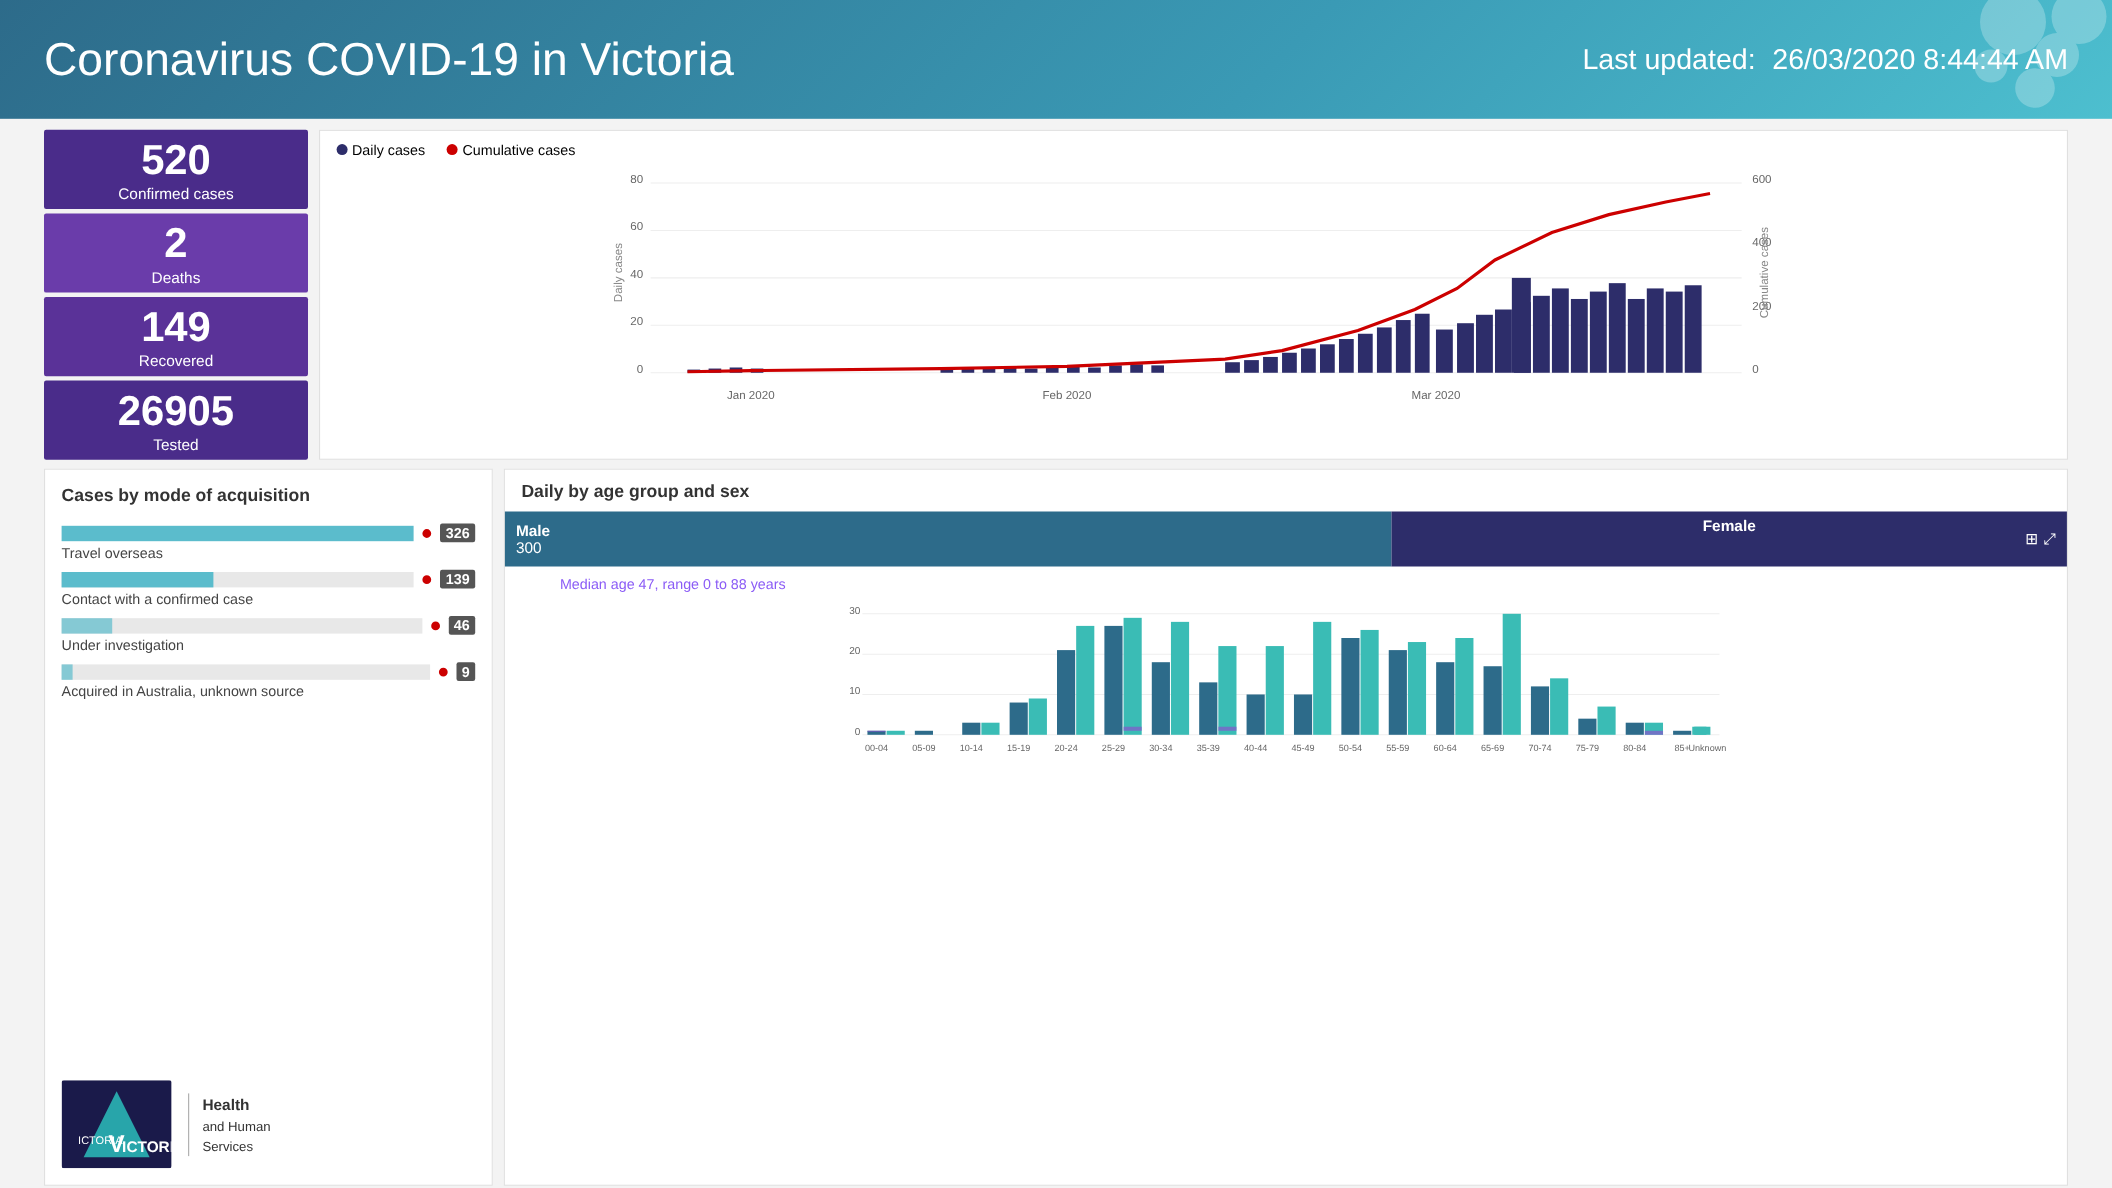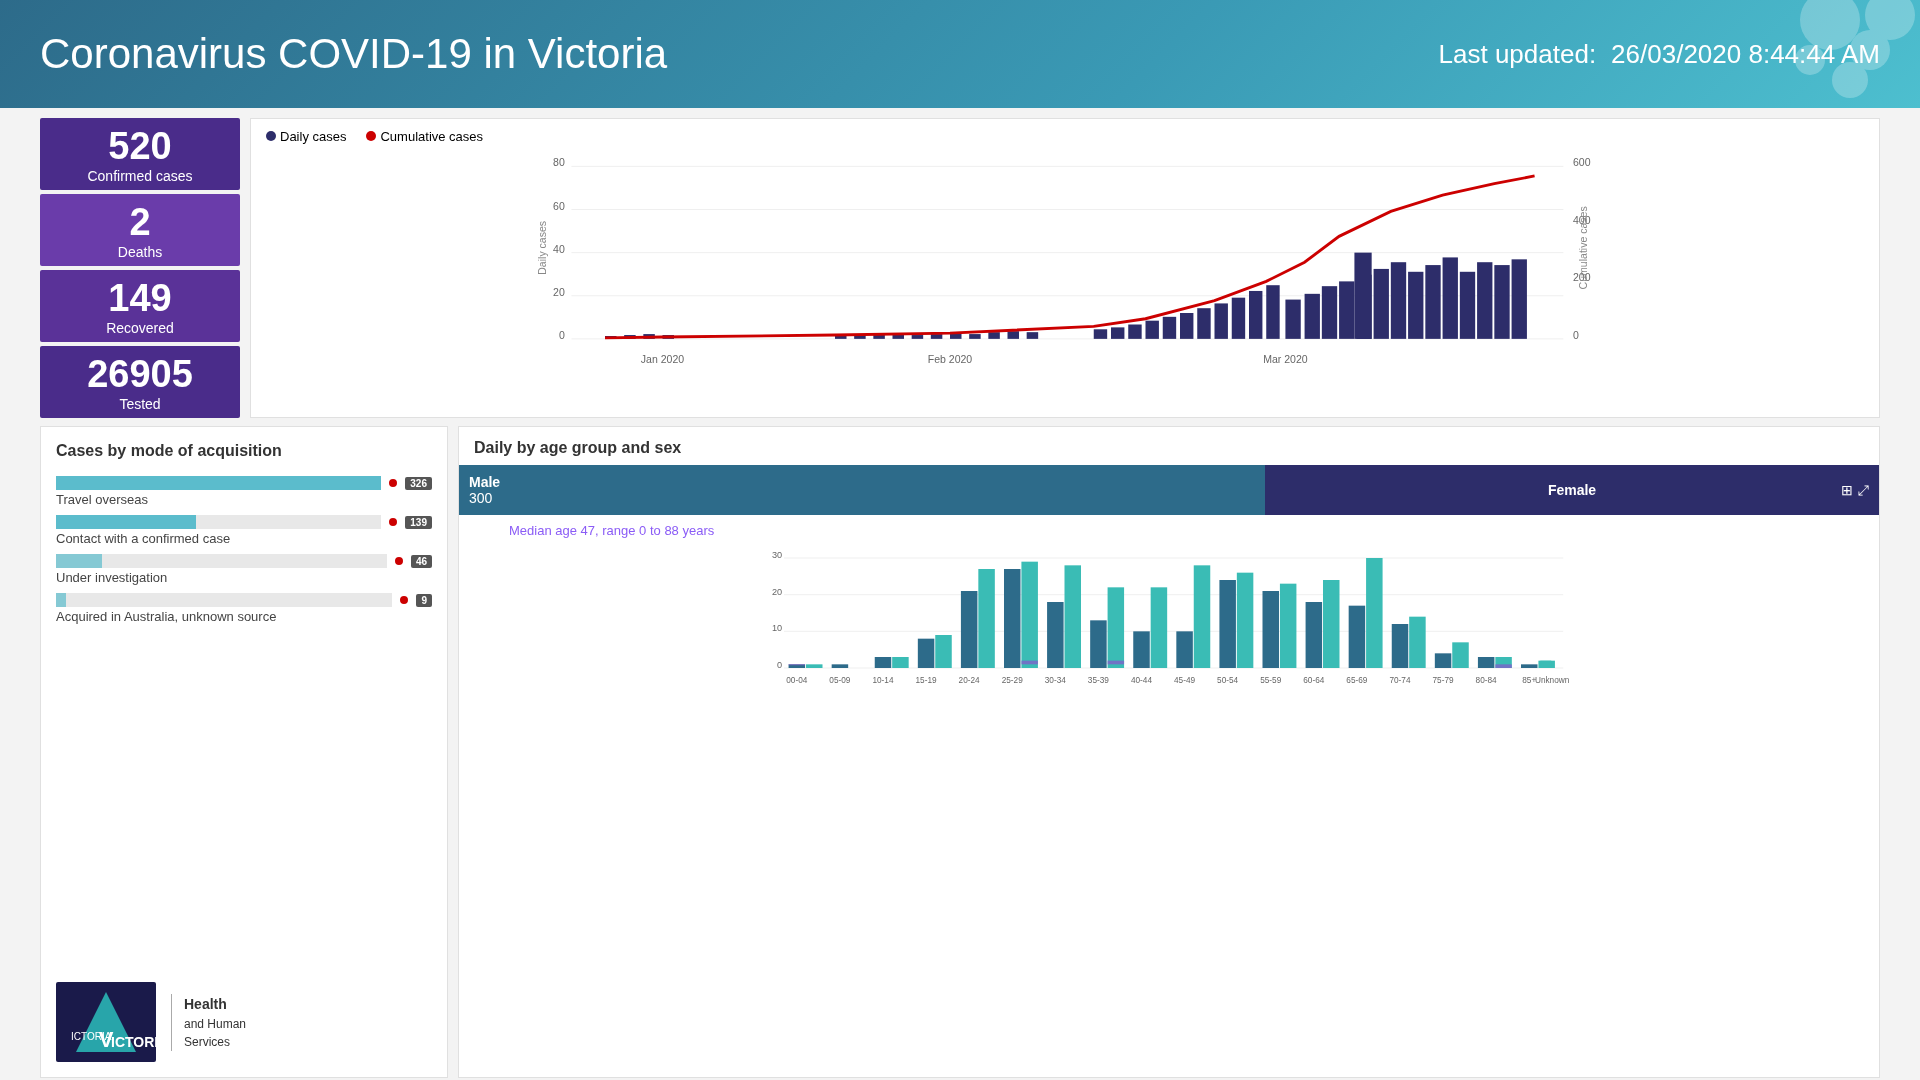--- a/index.html
+++ b/index.html
@@ -19,21 +19,21 @@
     .header-title { color: white; font-size: 42px; font-weight: 300; }
     .header-updated { color: white; font-size: 26px; font-weight: 300; }
 
     
     .main { display: flex; flex-direction: column; height: 980px; padding: 10px 40px; gap: 8px; }
 
     
     .top-row { display: flex; gap: 10px; height: 300px; }
 
     
-    .stats-col { display: flex; flex-direction: column; gap: 4px; width: 200px; flex-shrink: 0; }
+    .stats-col { display: flex; flex-direction: column; gap: 4px; width: 240px; flex-shrink: 0; }
     .stat-card {
       flex: 1;
       display: flex;
       flex-direction: column;
       align-items: center;
       justify-content: center;
       color: white;
       border-radius: 2px;
     }
     .stat-card.confirmed { background: #4a2c8a; }
@@ -71,21 +71,21 @@
     }
     .panel-title { font-size: 16px; font-weight: 600; color: #333; margin-bottom: 8px; }
 
     .acq-item { display: flex; flex-direction: column; gap: 2px; }
     .acq-bar-row { display: flex; align-items: center; gap: 6px; }
     .acq-bar-bg { flex: 1; height: 14px; background: #e8e8e8; position: relative; border-radius: 0; }
     .acq-bar-fill { height: 100%; }
     .acq-bar-fill.teal { background: #5bbccc; }
     .acq-bar-fill.teal2 { background: #5bbccc; opacity: 0.7; }
     .acq-dot { width: 12px; height: 12px; border-radius: 50%; background: #cc0000; border: 2px solid white; flex-shrink: 0; }
-    .acq-value { background: #555; color: white; font-size: 10px; padding: 1px 5px; border-radius: 2px; font-weight: 700; }
+    .acq-value { background: #555; color: white; font-size: 13px; padding: 1px 5px; border-radius: 2px; font-weight: 700; }
     .acq-label { font-size: 13px; color: #444; margin-left: 0; }
 
     .victoria-logo {
       margin-top: auto;
       display: flex;
       align-items: center;
       gap: 15px;
       padding-top: 10px;
     }
 
@@ -94,21 +94,21 @@
       flex: 1;
       background: white;
       border: 1px solid #e0e0e0;
       padding: 0;
       display: flex;
       flex-direction: column;
     }
     .age-sex-title { font-size: 16px; font-weight: 600; color: #333; padding: 12px 15px 8px 15px; }
     .sex-bars-row { display: flex; height: 50px; }
     .sex-bar-male { background: #2d6b8a; flex: 300; display: flex; flex-direction: column; justify-content: center; padding: 5px 10px; }
-    .sex-bar-female { background: #2d2d6a; flex: 216; display: flex; flex-direction: column; justify-content: center; padding: 5px 24px; position: relative; text-align: center; }
+    .sex-bar-female { background: #2d2d6a; flex: 216; display: flex; flex-direction: row; justify-content: center; padding: 5px 24px; position: relative; }
     .sex-bar-label { color: white; font-size: 14px; font-weight: 600; }
     .sex-bar-count { color: white; font-size: 14px; }
     .sex-filter-icons { position: absolute; right: 10px; top: 50%; transform: translateY(-50%); display: flex; gap: 5px; }
 
     .median-text { font-size: 13px; color: #8b5cf6; padding: 8px 15px 4px 50px; }
 
     .age-chart-container { flex: 1; padding: 5px 15px 10px 15px; position: relative; }
   </style>
 </head>
 <body>

